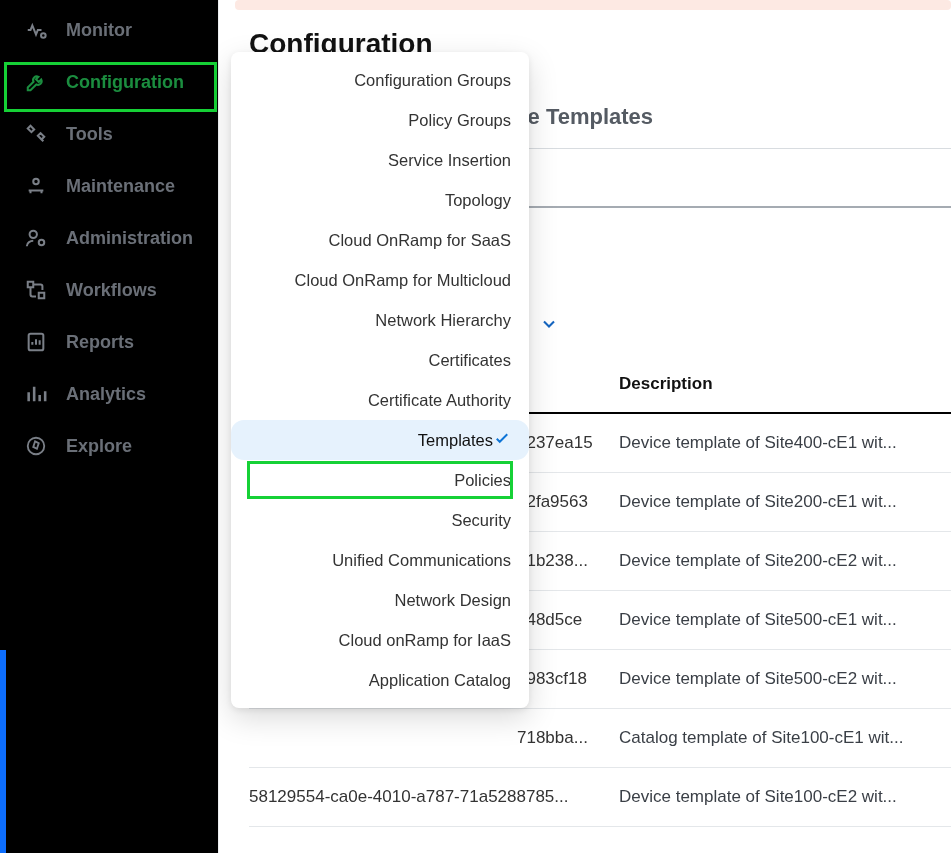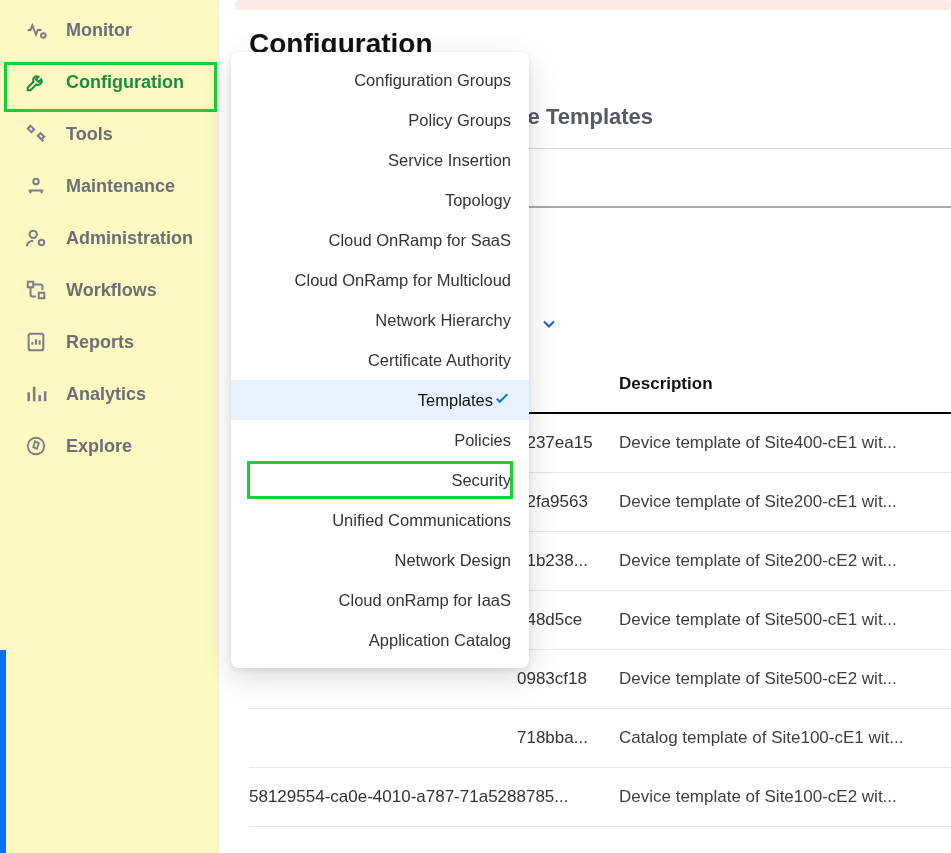--- a/index.html
+++ b/index.html
@@ -19,21 +19,21 @@
     height: 100%;
     position: relative;
     display: flex;
     flex-direction: row;
   }
 
   
   .sidebar {
     width: 219px;
     height: 100%;
-    background: #fef9c3;
+    background: #000000;
     box-sizing: border-box;
     padding-top: 4px;
     border-right: 1px solid #eceef0;
     position: relative;
     z-index: 10;
   }
 
   .sidebar-item {
     display: flex;
     align-items: center;
@@ -214,20 +214,21 @@
     align-items: center;
     justify-content: flex-end;
     padding: 0 18px;
     font-size: 16.5px;
     color: #333;
     cursor: pointer;
   }
   .menu-item.selected {
     background: #e6f2fd;
     color: #111;
+    border-radius: 13px;
   }
   .menu-item .check {
     color: #0d74d6;
     font-size: 18px;
     display: none;
   }
   .menu-item.selected .check {
     display: inline-block;
   }
   .menu-highlight {
@@ -413,20 +414,24 @@
     </div>
     <div class="menu-item">
       <span>Cloud OnRamp for Multicloud</span>
 
     </div>
     <div class="menu-item">
       <span>Network Hierarchy</span>
 
     </div>
     <div class="menu-item">
+      <span>Certificates</span>
+
+    </div>
+    <div class="menu-item">
       <span>Certificate Authority</span>
 
     </div>
     <div class="menu-item selected">
       <span>Templates</span>
       <span class="check">
         <svg viewBox="0 0 24 24" width="18" height="18" fill="none" stroke="currentColor" stroke-width="2.6">
             <path d="M5 13l4 4 10-10"></path>
           </svg>
       </span>

